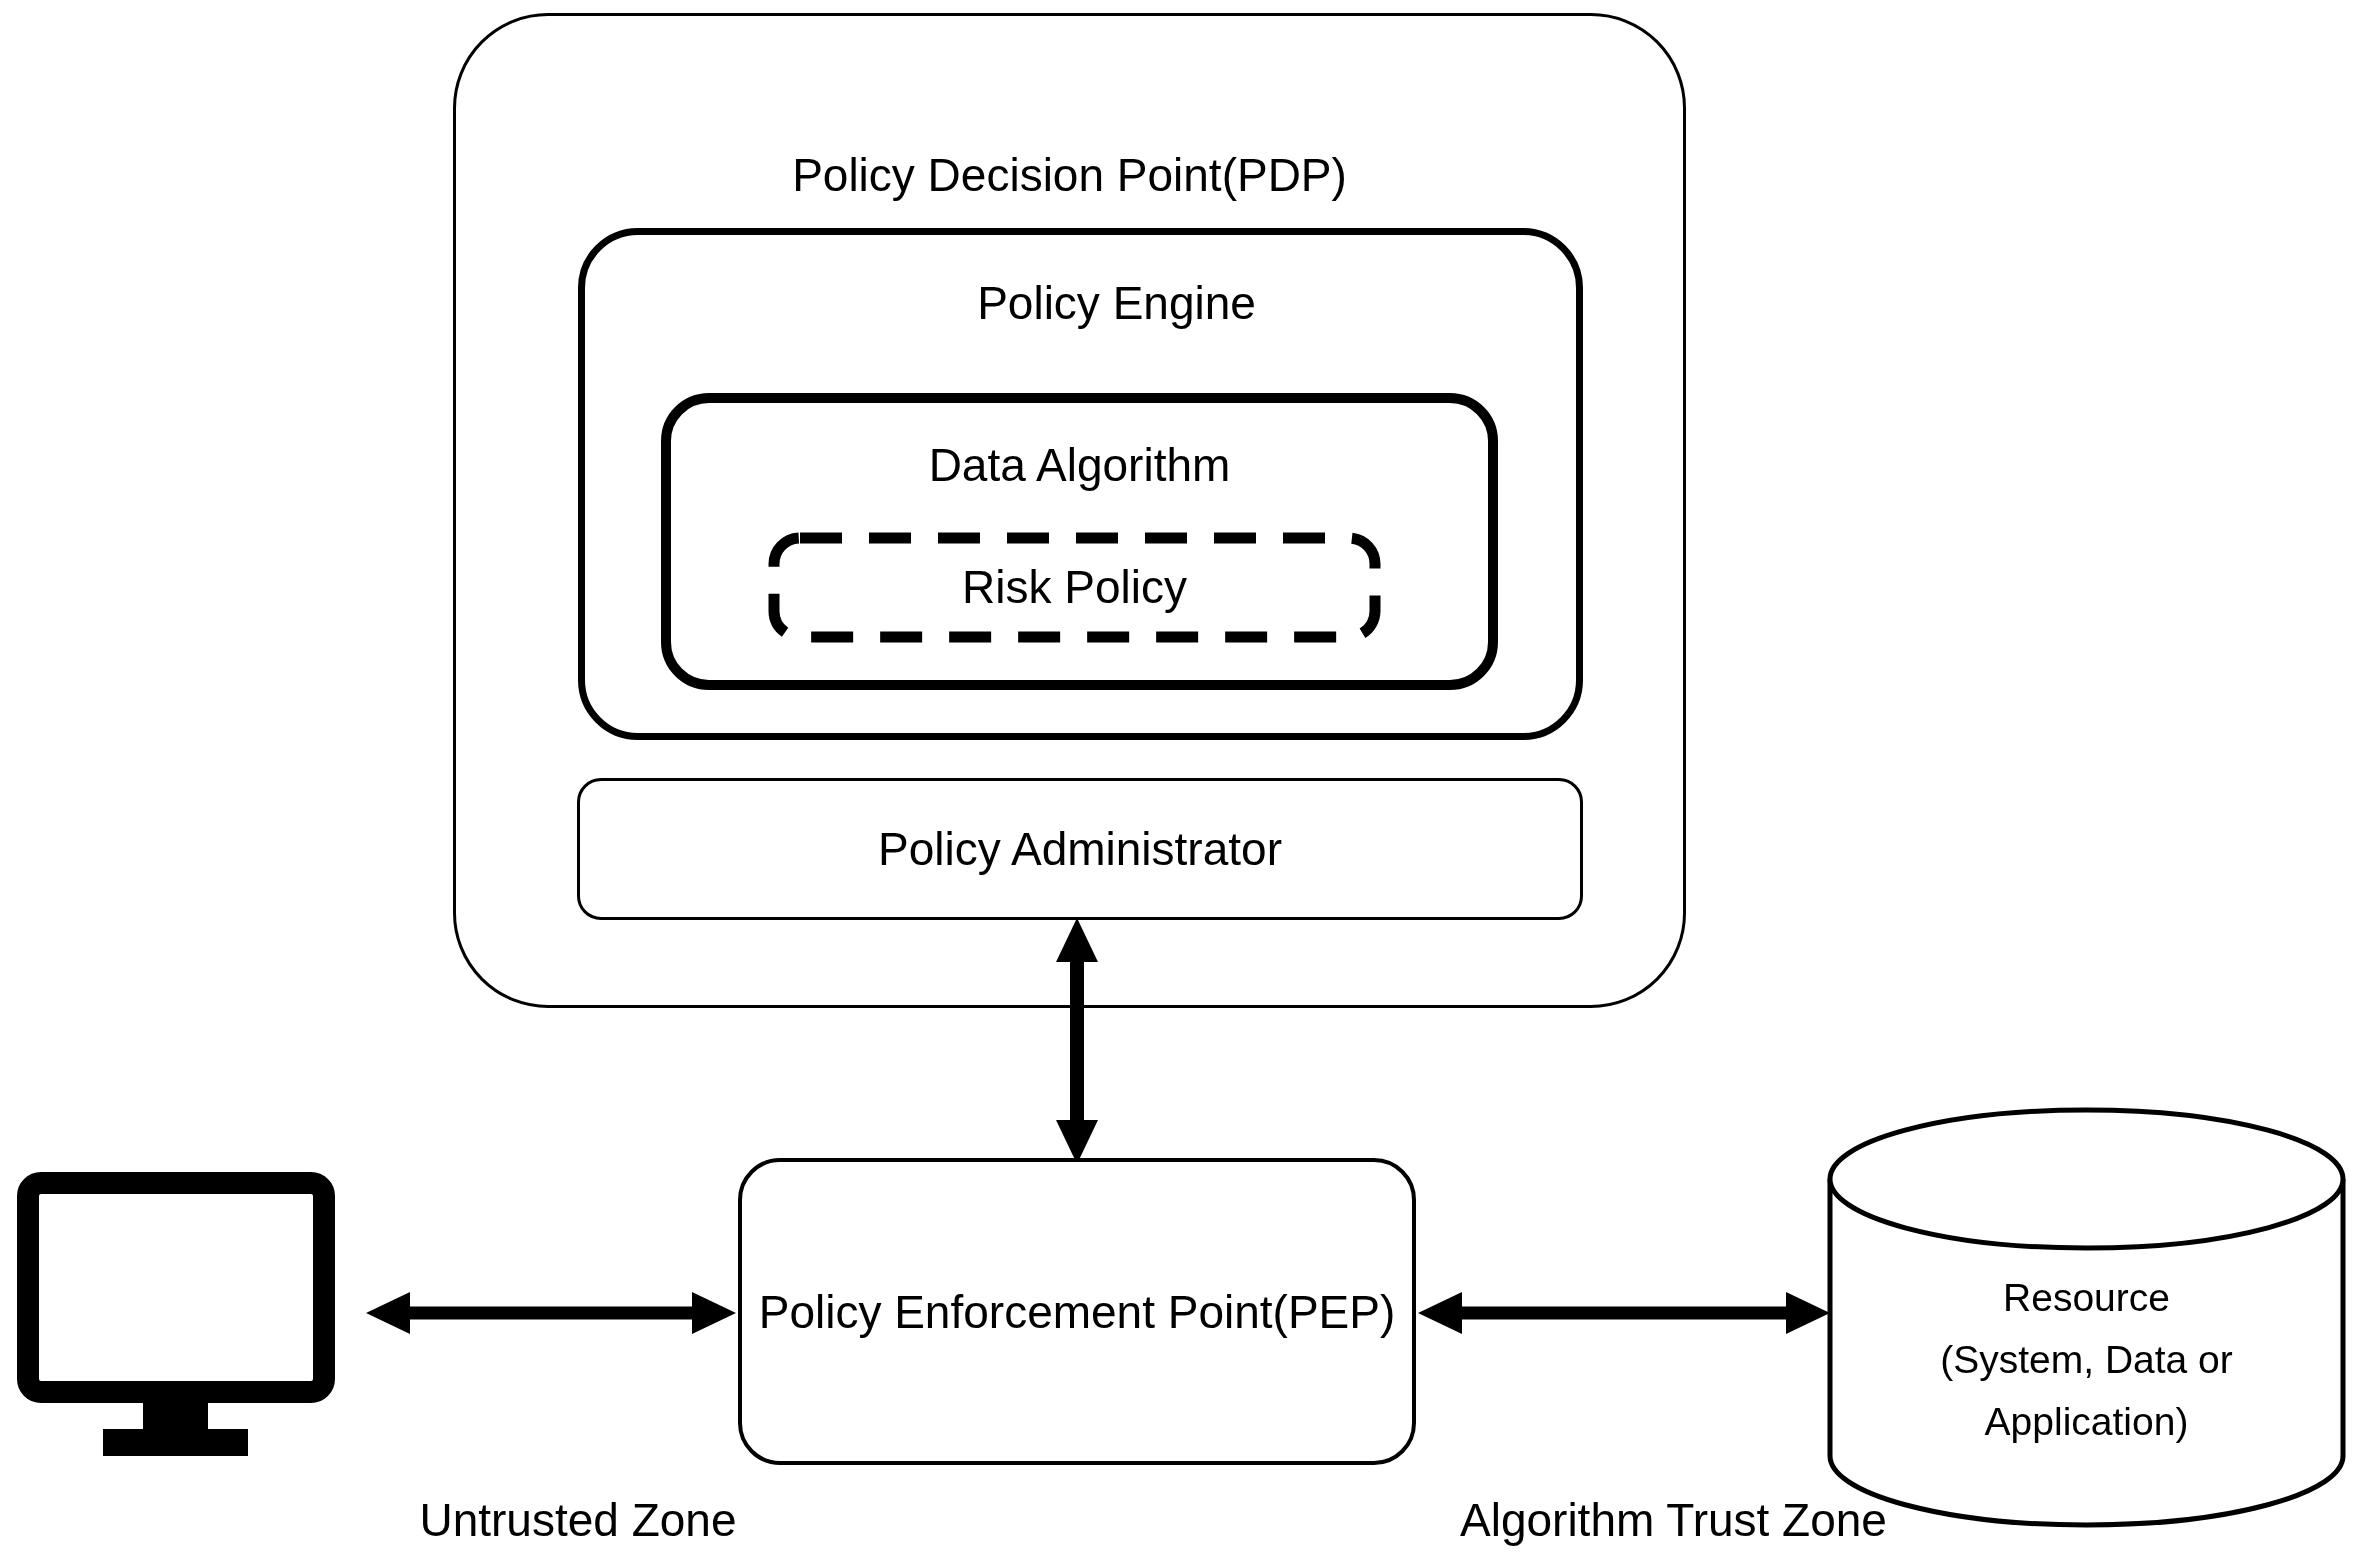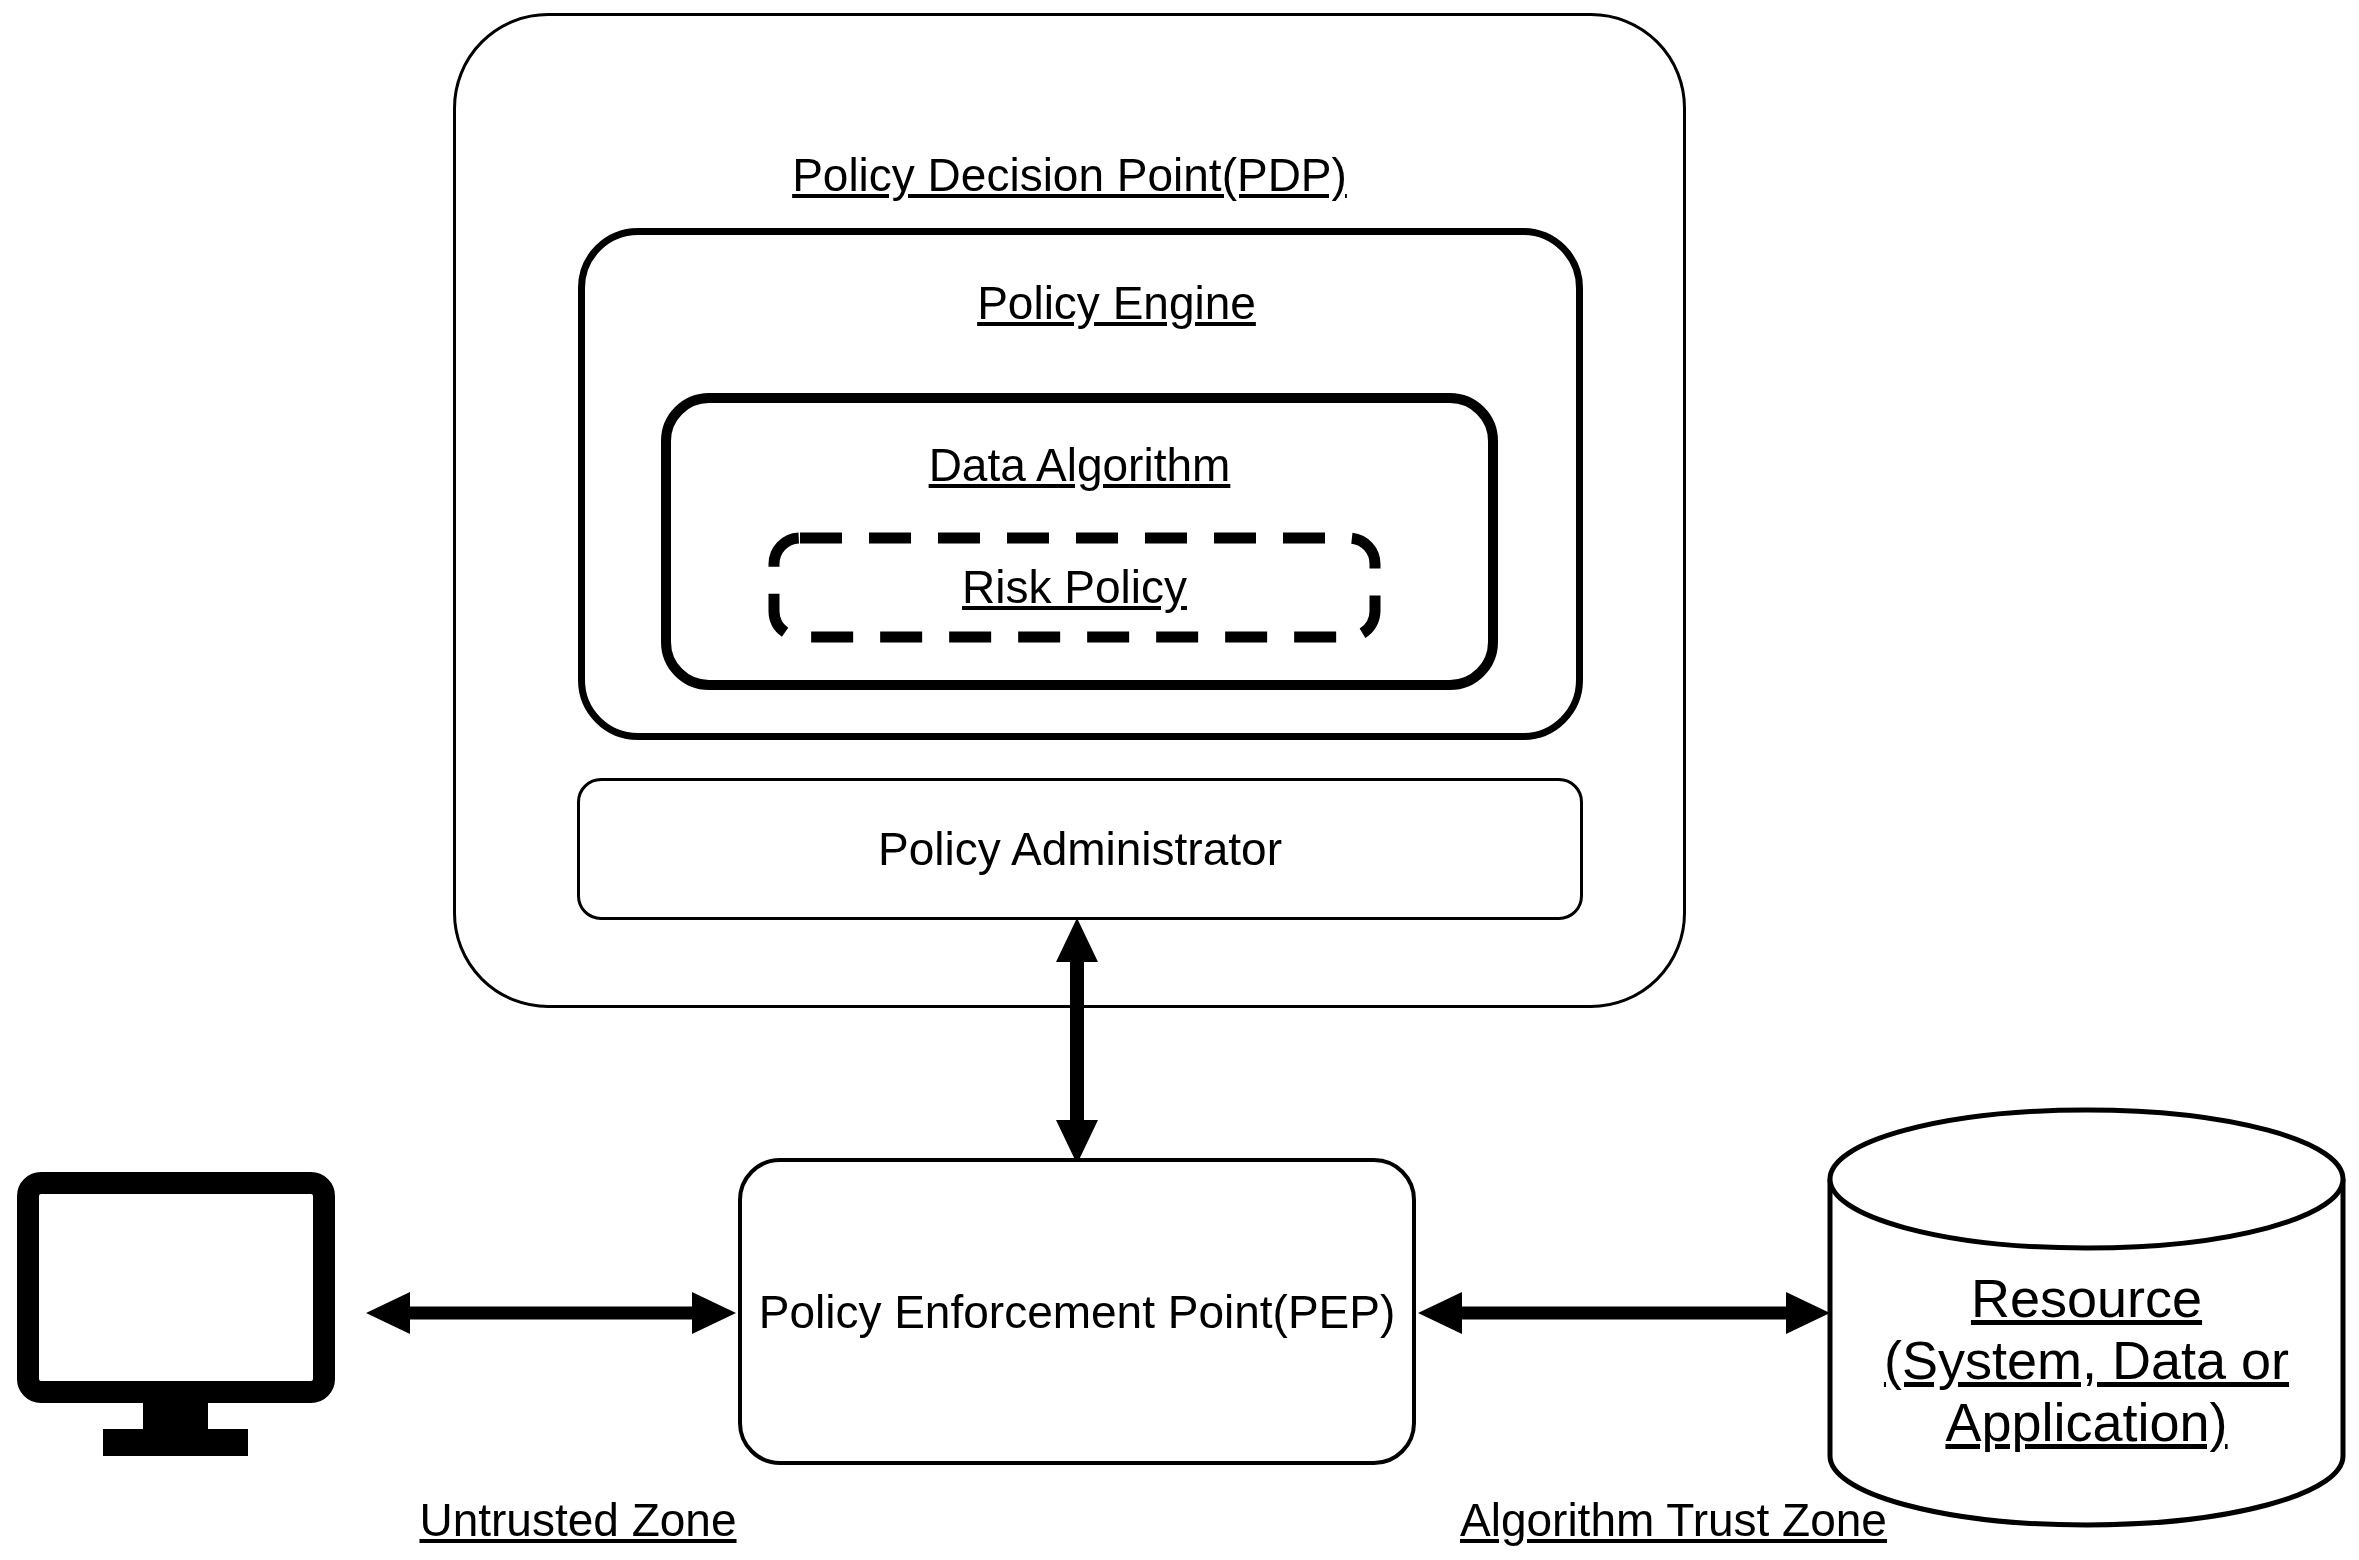--- a/index.html
+++ b/index.html
@@ -23,21 +23,20 @@
     background: #ffffff;
     border: 3px solid #000000;
   }
   .label {
     position: absolute;
     text-align: center;
     font-size: 46px;
     line-height: 1.1;
     color: #000000;
     white-space: nowrap;
-    text-decoration: underline;
   }
   .center-flex {
     display: flex;
     align-items: center;
     justify-content: center;
   }
   
   #pdp-box    { left: 453px; top: 13px;  width: 1233px; height: 995px; border-width: 3px;  border-radius: 95px; }
   #pdp-label  { left: 453px; top: 150px; width: 1233px; }
   
@@ -56,21 +55,21 @@
   
   #monitor-frame { left: 17px;  top: 1172px; width: 318px; height: 231px; border: 22px solid #000; border-radius: 24px; background: #fff; }
   #monitor-neck  { left: 143px; top: 1401px; width: 65px;  height: 30px;  background: #000; }
   #monitor-base  { left: 103px; top: 1429px; width: 145px; height: 27px;  background: #000; }
   
   #v-arrow  { left: 1042px; top: 916px;  width: 70px;  height: 250px; }
   #l-arrow  { left: 360px;  top: 1283px; width: 382px; height: 60px; }
   #r-arrow  { left: 1412px; top: 1283px; width: 424px; height: 60px; }
   
   #resource-svg   { left: 1825px; top: 1105px; width: 525px; height: 425px; }
-  #resource-label { left: 1830px; top: 1267px; width: 513px; font-size: 54px; line-height: 62px; }
+  #resource-label { left: 1830px; top: 1267px; width: 513px; font-size: 39px; line-height: 62px; }
   
   #untrusted-label { left: 398px;  top: 1495px; width: 360px; }
   #implicit-label  { left: 1460px; top: 1495px; width: 380px; }
 </style>
 </head>
 <body>
 
 <div id="canvas">
 
   <div class="box" id="pdp-box"></div>

